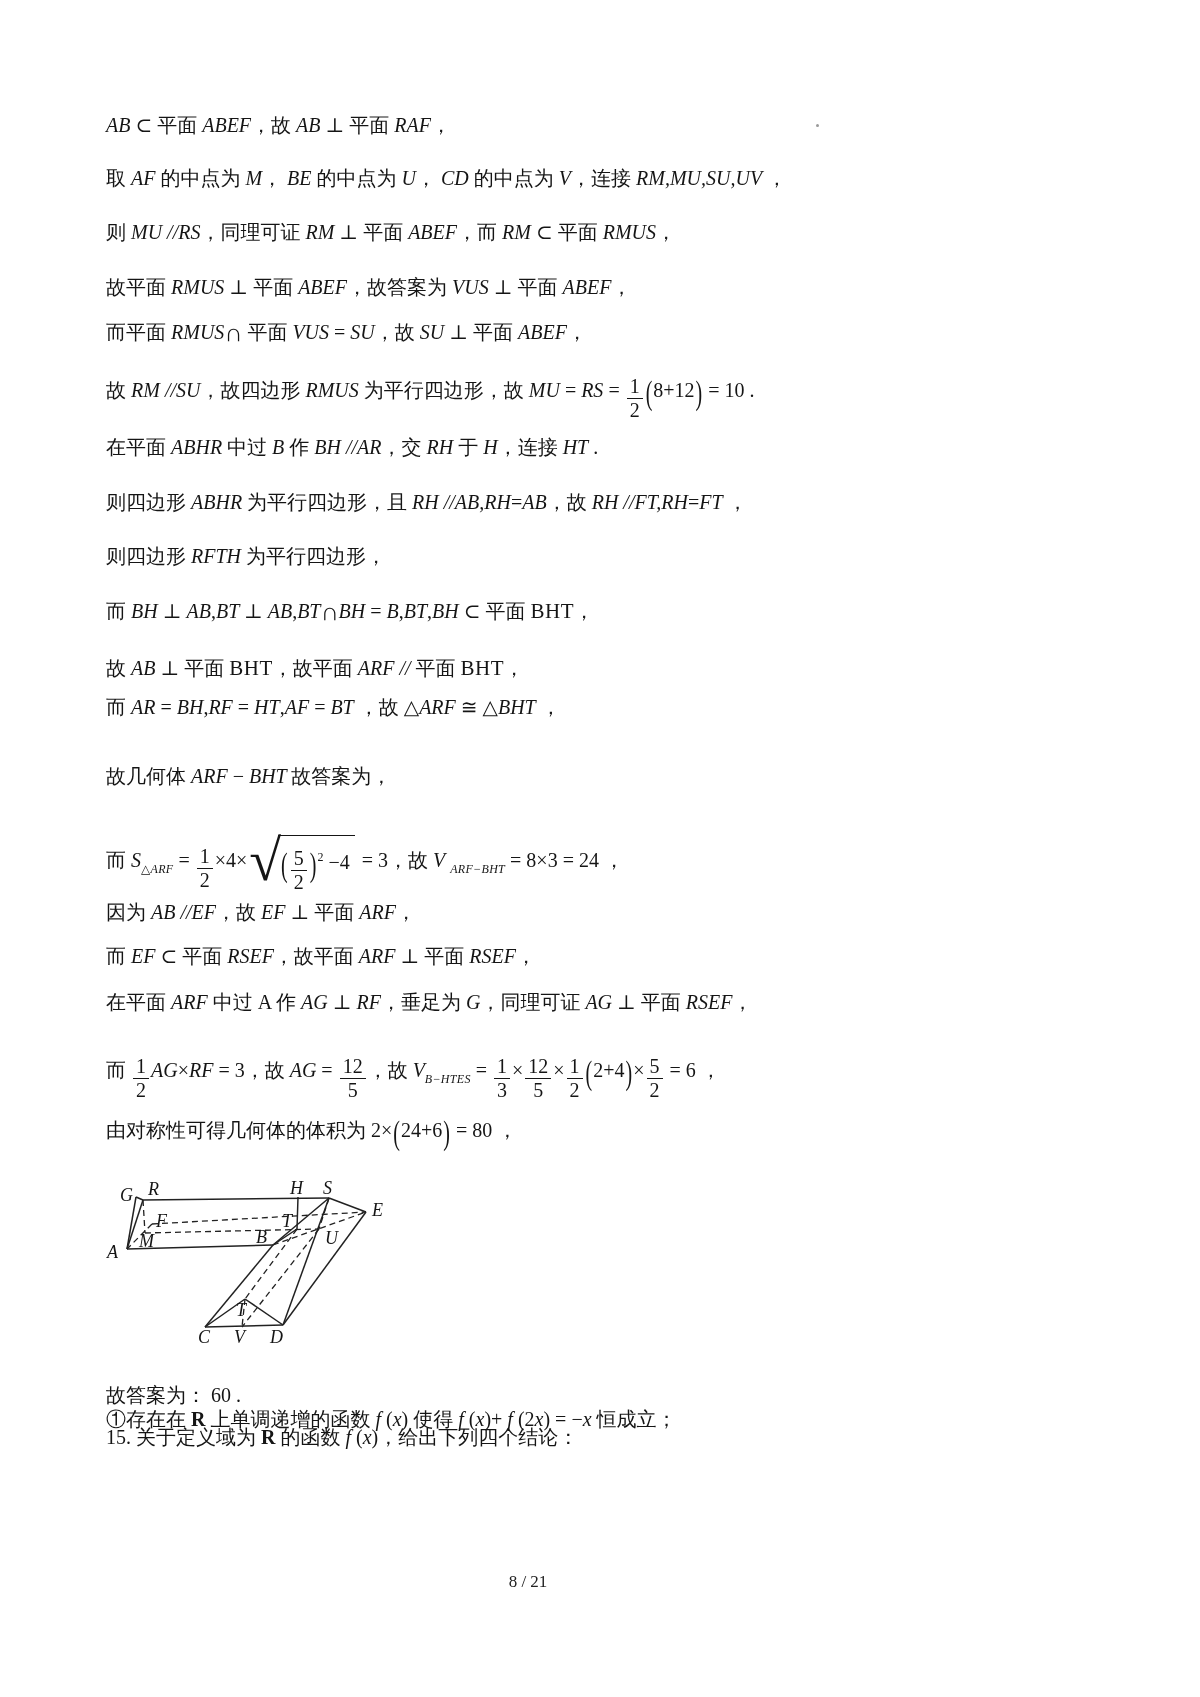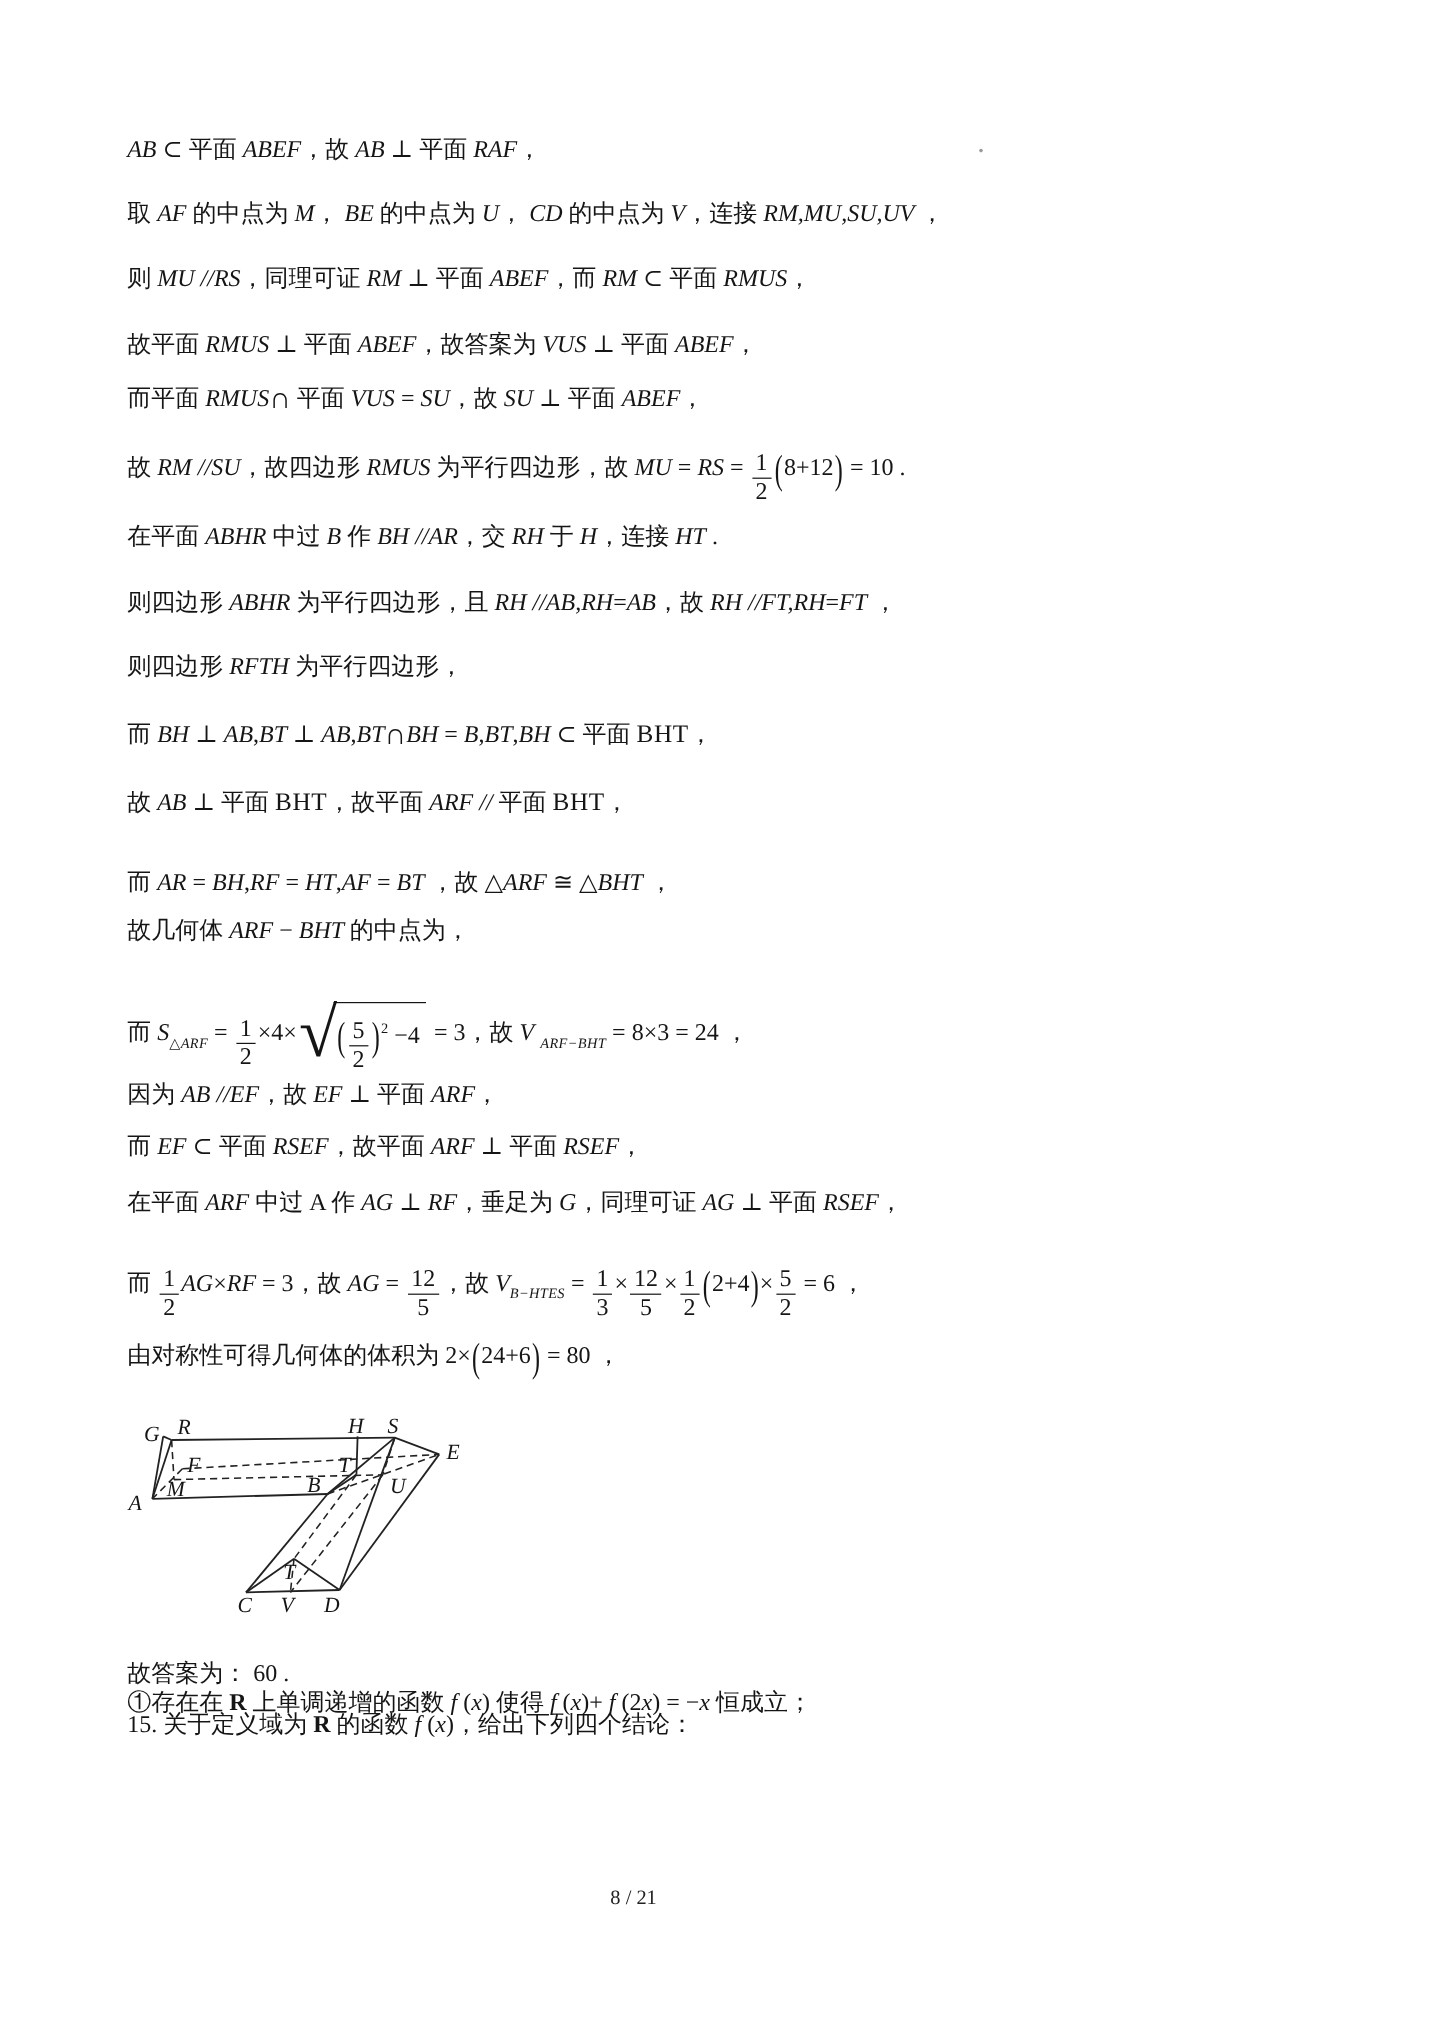--- a/index.html
+++ b/index.html
@@ -23,21 +23,21 @@
   .fr .n{display:block;padding:0 3px;}
   .fr .d{display:block;border-top:1.3px solid #151515;padding:0 3px;}
   .p{display:inline-block;transform:scaleY(1.7);vertical-align:-0.1em;padding:0 1px;font-weight:300;}
   .sq{display:inline-flex;align-items:flex-start;vertical-align:middle;margin:0 2px;}
   .sq .sym{font-size:58px;line-height:56px;font-weight:300;margin-right:-3px;transform:translateY(3px);}
   .sq .rad{border-top:1.6px solid #151515;padding:6px 5px 0 2px;display:inline-block;margin-top:5px;}
   .sq .rad .fr{vertical-align:-1.0em;}
   
   #l1{top:110px}#l2{top:163px}#l3{top:217px}#l4{top:272px}#l5{top:317px}
   #l6{top:375px}#l7{top:432px}#l8{top:487px}#l9{top:541px}#l10{top:596px}
-  #l11{top:653px}#l12{top:721px}#l13{top:761px}#l14{top:830px}#l15{top:897px}
+  #l11{top:653px}#l12{top:692px}#l13{top:761px}#l14{top:830px}#l15{top:897px}
   #l16{top:941px}#l17{top:987px}#l18{top:1055px}#l19{top:1115px}
   #l20{top:1380px}#l21{top:1422px}#l22{top:1404px}
   #diagram-wrap{position:absolute;left:95px;top:1182px;width:310px;height:175px;}
   #diagram-wrap svg{overflow:visible;}
   .dgm-label{font-family:"Liberation Serif","DejaVu Serif",serif;font-style:italic;font-size:18px;fill:#151515;}
   .edge{stroke:#222;stroke-width:1.5;fill:none;}
   .edge.dashed{stroke-dasharray:6 4;stroke-width:1.3;}
   #footer{
     position:absolute;top:1572px;left:0;width:1056px;text-align:center;
     font-size:17px;color:#222;
@@ -53,21 +53,21 @@
     <div class="line" id="l3"><span class="t">则 </span><span class="i">MU</span><span class="i"> //</span><span class="i">RS</span><span class="t">，同理可证 </span><span class="i">RM </span><span class="t">⊥ 平面 </span><span class="i">ABEF</span><span class="t">，而 </span><span class="i">RM </span><span class="t">⊂ 平面 </span><span class="i">RMUS</span><span class="t">，</span></div>
     <div class="line" id="l4"><span class="t">故平面 </span><span class="i">RMUS </span><span class="t">⊥ 平面 </span><span class="i">ABEF</span><span class="t">，故答案为 </span><span class="i">VUS </span><span class="t">⊥ 平面 </span><span class="i">ABEF</span><span class="t">，</span></div>
     <div class="line" id="l5"><span class="t">而平面 </span><span class="i">RMUS</span><span class="cap">∩</span><span class="t"> 平面 </span><span class="i">VUS</span><span class="t"> = </span><span class="i">SU</span><span class="t">，故 </span><span class="i">SU </span><span class="t">⊥ 平面 </span><span class="i">ABEF</span><span class="t">，</span></div>
     <div class="line" id="l6"><span class="t">故 </span><span class="i">RM //SU</span><span class="t">，故四边形 </span><span class="i">RMUS </span><span class="t">为平行四边形，故 </span><span class="i">MU</span><span class="t"> = </span><span class="i">RS</span><span class="t"> = </span><span class="fr"><span class="n">1</span><span class="d">2</span></span><span class="p">(</span><span class="t">8+12</span><span class="p">)</span><span class="t"> = 10 .</span></div>
     <div class="line" id="l7"><span class="t">在平面 </span><span class="i">ABHR </span><span class="t">中过 </span><span class="i">B </span><span class="t">作 </span><span class="i">BH //AR</span><span class="t">，交 </span><span class="i">RH </span><span class="t">于 </span><span class="i">H</span><span class="t">，连接 </span><span class="i">HT</span><span class="t"> .</span></div>
     <div class="line" id="l8"><span class="t">则四边形 </span><span class="i">ABHR </span><span class="t">为平行四边形，且 </span><span class="i">RH //AB,RH</span><span class="t">=</span><span class="i">AB</span><span class="t">，故 </span><span class="i">RH //FT,RH</span><span class="t">=</span><span class="i">FT</span><span class="t"> ，</span></div>
     <div class="line" id="l9"><span class="t">则四边形 </span><span class="i">RFTH </span><span class="t">为平行四边形，</span></div>
     <div class="line" id="l10"><span class="t">而 </span><span class="i">BH </span><span class="t">⊥ </span><span class="i">AB</span><span class="t">,</span><span class="i">BT </span><span class="t">⊥ </span><span class="i">AB</span><span class="t">,</span><span class="i">BT</span><span class="cap">∩</span><span class="i">BH</span><span class="t"> = </span><span class="i">B</span><span class="t">,</span><span class="i">BT</span><span class="t">,</span><span class="i">BH </span><span class="t">⊂ 平面 </span><span class="rm">BHT</span><span class="t">，</span></div>
     <div class="line" id="l11"><span class="t">故 </span><span class="i">AB </span><span class="t">⊥ 平面 </span><span class="rm">BHT</span><span class="t">，故平面 </span><span class="i">ARF //</span><span class="t"> 平面 </span><span class="rm">BHT</span><span class="t">，</span></div>
     <div class="line" id="l12"><span class="t">而 </span><span class="i">AR</span><span class="t"> = </span><span class="i">BH</span><span class="t">,</span><span class="i">RF</span><span class="t"> = </span><span class="i">HT</span><span class="t">,</span><span class="i">AF</span><span class="t"> = </span><span class="i">BT</span><span class="t"> ，故 △</span><span class="i">ARF</span><span class="t"> ≅ △</span><span class="i">BHT</span><span class="t"> ，</span></div>
-    <div class="line" id="l13"><span class="t">故几何体 </span><span class="i">ARF</span><span class="t"> − </span><span class="i">BHT </span><span class="t">的中点为，</span></div>
+    <div class="line" id="l13"><span class="t">故几何体 </span><span class="i">ARF</span><span class="t"> − </span><span class="i">BHT </span><span class="t">故答案为，</span></div>
     <div class="line" id="l14"><span class="t">而 </span><span class="i">S</span><span class="sub">△ARF</span><span class="t"> = </span><span class="fr"><span class="n">1</span><span class="d">2</span></span><span class="t">×4×</span><span class="sq">
         <span class="sym">√</span>
         <span class="rad"><span class="p">(</span><span class="fr"><span class="n">5</span><span class="d">2</span></span><span class="p">)</span><span class="sup">2</span><span class="t"> −4</span></span>
       </span><span class="t"> = 3，故 </span><span class="i">V</span><span class="t"> </span><span class="sub">ARF−BHT</span><span class="t"> = 8×3 = 24 ，</span></div>
     <div class="line" id="l15"><span class="t">因为 </span><span class="i">AB //EF</span><span class="t">，故 </span><span class="i">EF </span><span class="t">⊥ 平面 </span><span class="i">ARF</span><span class="t">，</span></div>
     <div class="line" id="l16"><span class="t">而 </span><span class="i">EF </span><span class="t">⊂ 平面 </span><span class="i">RSEF</span><span class="t">，故平面 </span><span class="i">ARF </span><span class="t">⊥ 平面 </span><span class="i">RSEF</span><span class="t">，</span></div>
     <div class="line" id="l17"><span class="t">在平面 </span><span class="i">ARF </span><span class="t">中过 A 作 </span><span class="i">AG </span><span class="t">⊥ </span><span class="i">RF</span><span class="t">，垂足为 </span><span class="i">G</span><span class="t">，同理可证 </span><span class="i">AG </span><span class="t">⊥ 平面 </span><span class="i">RSEF</span><span class="t">，</span></div>
     <div class="line" id="l18"><span class="t">而 </span><span class="fr"><span class="n">1</span><span class="d">2</span></span><span class="i">AG</span><span class="t">×</span><span class="i">RF</span><span class="t"> = 3，故 </span><span class="i">AG</span><span class="t"> = </span><span class="fr"><span class="n">12</span><span class="d">5</span></span><span class="t">，故 </span><span class="i">V</span><span class="sub">B−HTES</span><span class="t"> = </span><span class="fr"><span class="n">1</span><span class="d">3</span></span><span class="t">×</span><span class="fr"><span class="n">12</span><span class="d">5</span></span><span class="t">×</span><span class="fr"><span class="n">1</span><span class="d">2</span></span><span class="p">(</span><span class="t">2+4</span><span class="p">)</span><span class="t">×</span><span class="fr"><span class="n">5</span><span class="d">2</span></span><span class="t"> = 6 ，</span></div>
     <div class="line" id="l19"><span class="t">由对称性可得几何体的体积为 2×</span><span class="p">(</span><span class="t">24+6</span><span class="p">)</span><span class="t"> = 80 ，</span></div>
     <div class="line" id="l20"><span class="t">故答案为：  60 .</span></div>

